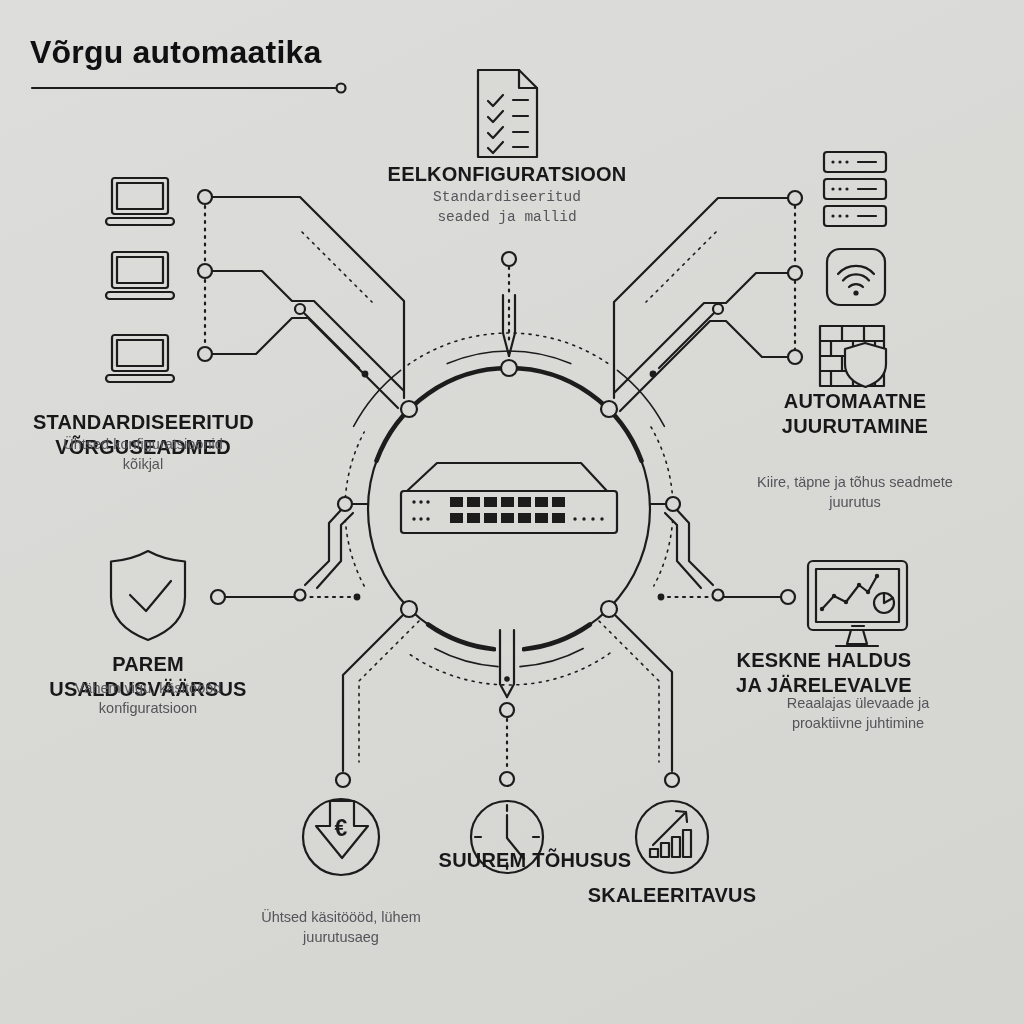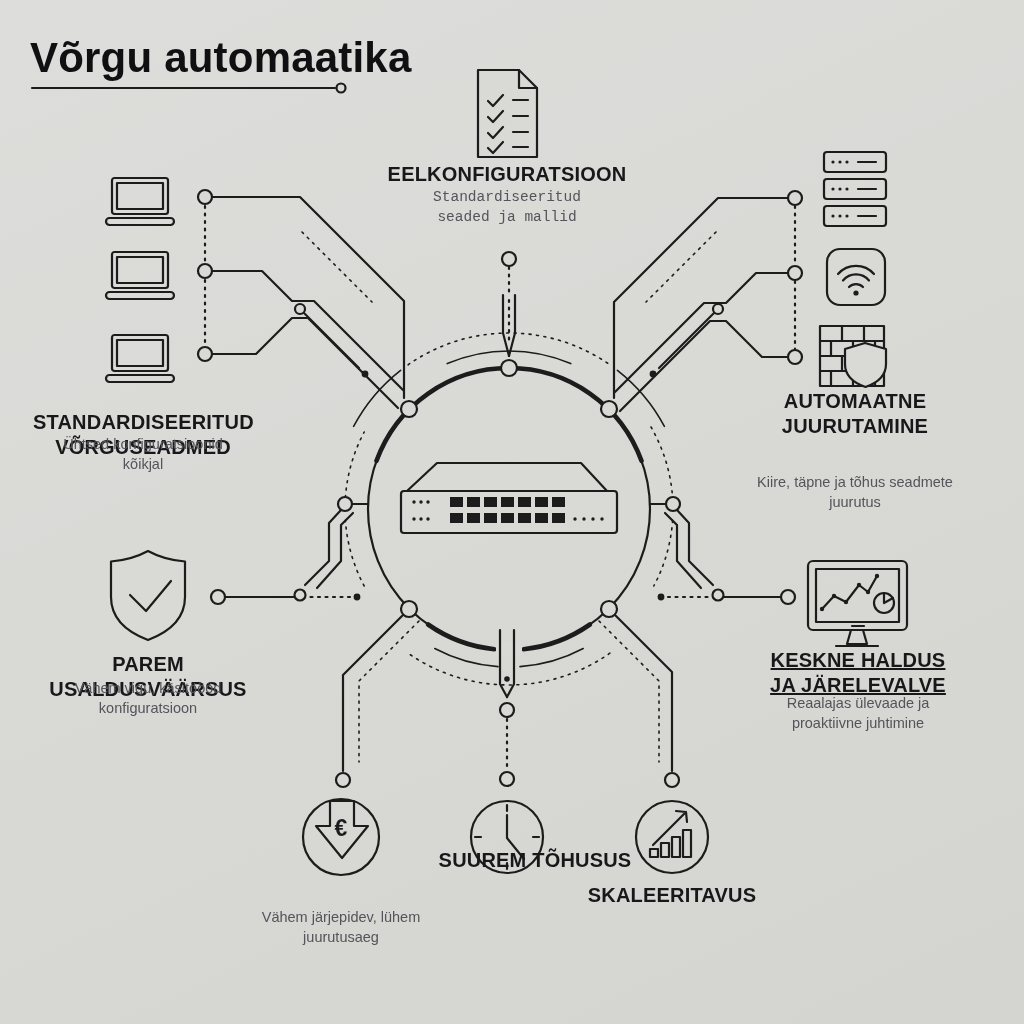--- a/index.html
+++ b/index.html
@@ -10,21 +10,21 @@
   .st  { stroke:#1c1c1c; stroke-width:2.2; fill:none; stroke-linecap:round; stroke-linejoin:round; }
   .stf { stroke:#1c1c1c; stroke-width:2.2; fill:#d9d9d6; stroke-linejoin:round; }
   .thin { stroke-width:1.6; }
   .bold { stroke-width:4.6; }
   .dash { stroke-dasharray:2 5.5; }
   .node { fill:#d9d9d6; stroke:#1c1c1c; stroke-width:2.2; }
   .dot  { fill:#1c1c1c; stroke:none; }
   .txt  { position:absolute; text-align:center; color:#18181a; }
   .heading  { font-size:20px; font-weight:700; line-height:1.24; letter-spacing:.2px; }
   .subtitle { font-size:14.5px; font-weight:400; line-height:1.36; color:#54545a; }
-  .title { position:absolute; left:30px; top:34px; font-size:42px; font-weight:700;
+  .title { position:absolute; left:30px; top:34px; font-size:32px; font-weight:700;
            letter-spacing:.2px; color:#101012; }
   .eurotext { font-family:"Liberation Sans", sans-serif; font-size:23px; font-weight:600; fill:#1c1c1c; }
 </style>
 </head>
 <body>
 
 <div class="canvas">
 
   <svg class="layer" width="1024" height="1024" viewBox="0 0 1024 1024">
 
@@ -297,22 +297,22 @@
 
   <div class="txt heading" style="left:33px; top:410px; width:220px;">STANDARDISEERITUD VÕRGUSEADMED</div>
   <div class="txt subtitle" style="left:43px; top:435px; width:200px;">Ühtsed konfiguratsioonid kõikjal</div>
 
   <div class="txt heading" style="left:775px; top:389px; width:160px;">AUTOMAATNE JUURUTAMINE</div>
   <div class="txt subtitle" style="left:755px; top:435px; width:200px;margin-top:38px;">Kiire, täpne ja tõhus seadmete juurutus</div>
 
   <div class="txt heading" style="left:18px; top:652px; width:260px;">PAREM USALDUSVÄÄRSUS</div>
   <div class="txt subtitle" style="left:48px; top:679px; width:200px;">Vähem vigu, käsitöööd konfiguratsioon</div>
 
-  <div class="txt heading" style="left:763px; top:648px; width:190px;text-decoration:underline;">KESKNE HALDUS JA JÄRELEVALVE</div>
+  <div class="txt heading" style="left:729px; top:648px; width:190px;">KESKNE HALDUS JA JÄRELEVALVE</div>
   <div class="txt subtitle" style="left:758px; top:694px; width:200px;">Reaalajas ülevaade ja proaktiivne juhtimine</div>
 
-  <div class="txt subtitle" style="left:241px; top:908px; width:200px;">Vähem järjepidev, lühem juurutusaeg</div>
+  <div class="txt subtitle" style="left:241px; top:908px; width:200px;">Ühtsed käsitöööd, lühem juurutusaeg</div>
 
   <div class="txt heading" style="left:397px; top:848px; width:220px;margin-left:28px;">SUUREM TÕHUSUS</div>
 
   <div class="txt heading" style="left:562px; top:883px; width:220px;">SKALEERITAVUS</div>
 
 </div>
 
 </body></html>

